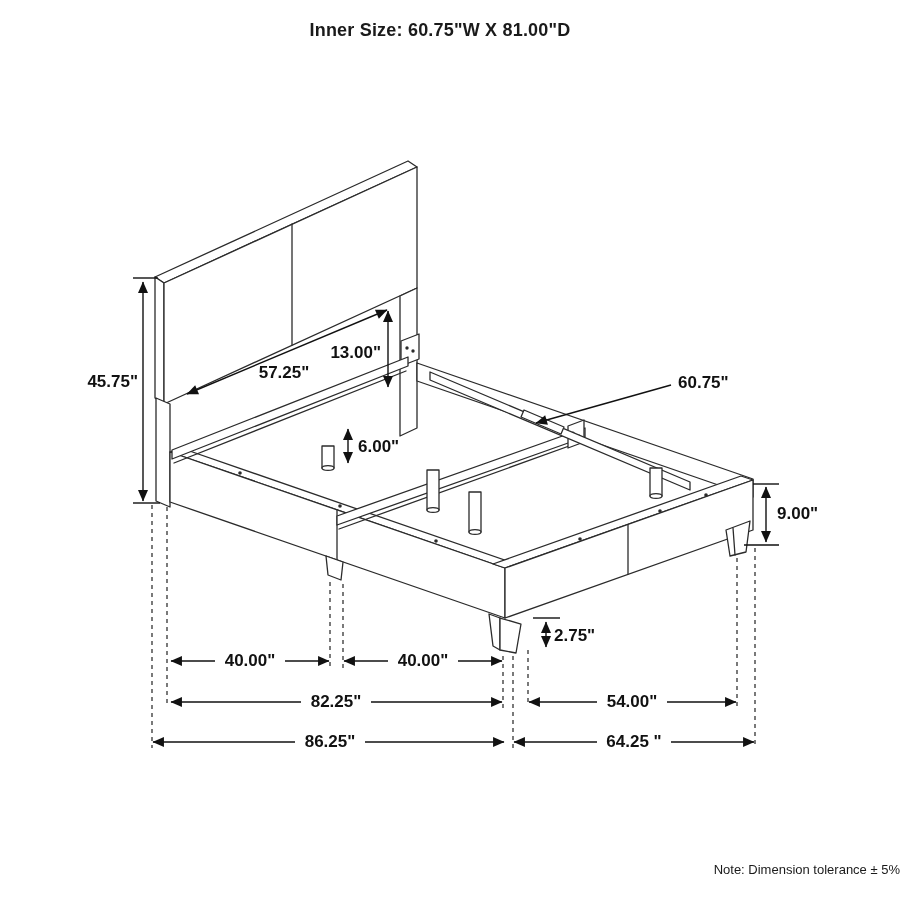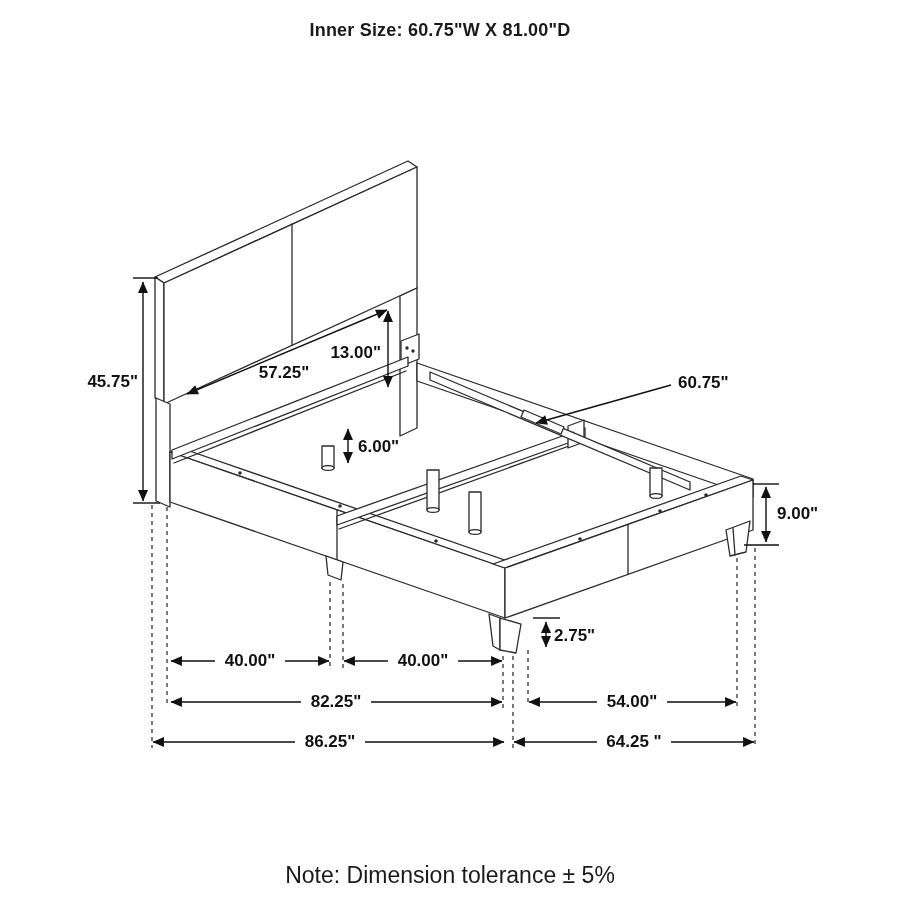--- a/index.html
+++ b/index.html
@@ -1,20 +1,20 @@
 <!DOCTYPE html>
 <html><head>
 <meta charset="utf-8">
 <style>
   html,body{margin:0;padding:0;background:#fff;}
   .page{position:relative;width:900px;height:900px;background:#fff;overflow:hidden;
         font-family:"Liberation Sans", sans-serif;color:#1a1a1a;}
   .title{position:absolute;top:20px;left:0;width:880px;text-align:center;
          font-size:18px;font-weight:bold;letter-spacing:.2px;}
-  .note{position:absolute;top:862px;left:0;width:900px;text-align:center;font-size:23px;}
+  .note{position:absolute;top:862px;left:0;width:900px;text-align:right;font-size:13px;}
   svg{position:absolute;top:0;left:0;}
   .ln{stroke:#2b2b2b;stroke-width:1.3;fill:none;stroke-linejoin:round;stroke-linecap:round;}
   .face{stroke:#2b2b2b;stroke-width:1.3;fill:#ffffff;stroke-linejoin:round;}
   .dim{stroke:#111;stroke-width:1.4;fill:none;}
   .dash{stroke:#222;stroke-width:1.2;fill:none;stroke-dasharray:4 4;}
   .lbl{font-family:"Liberation Sans", sans-serif;font-size:17px;font-weight:bold;fill:#111;}
   .dot{fill:#2b2b2b;stroke:none;}
   .lblbg{fill:#ffffff;stroke:none;}
 </style>
 </head>

